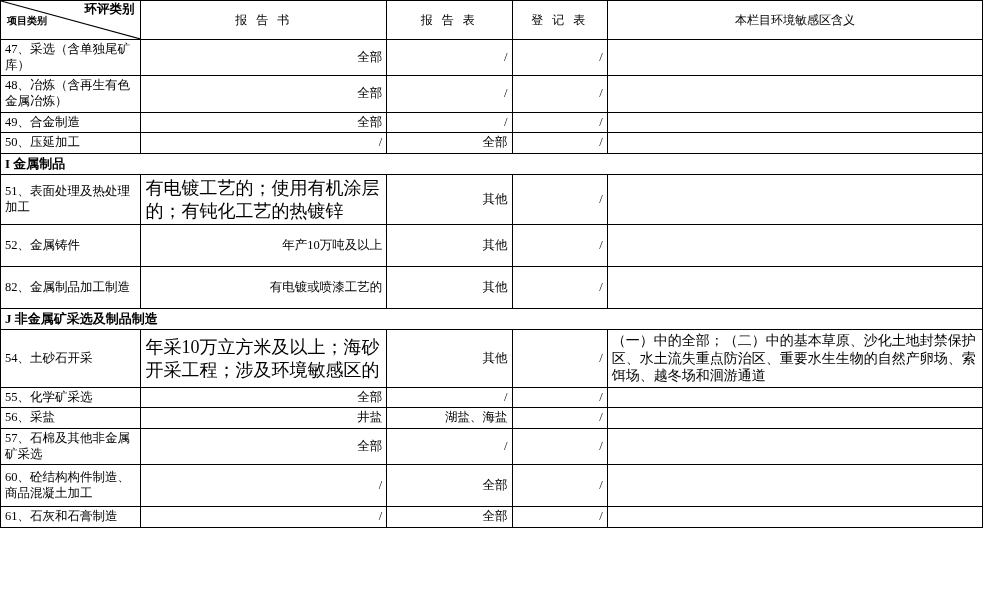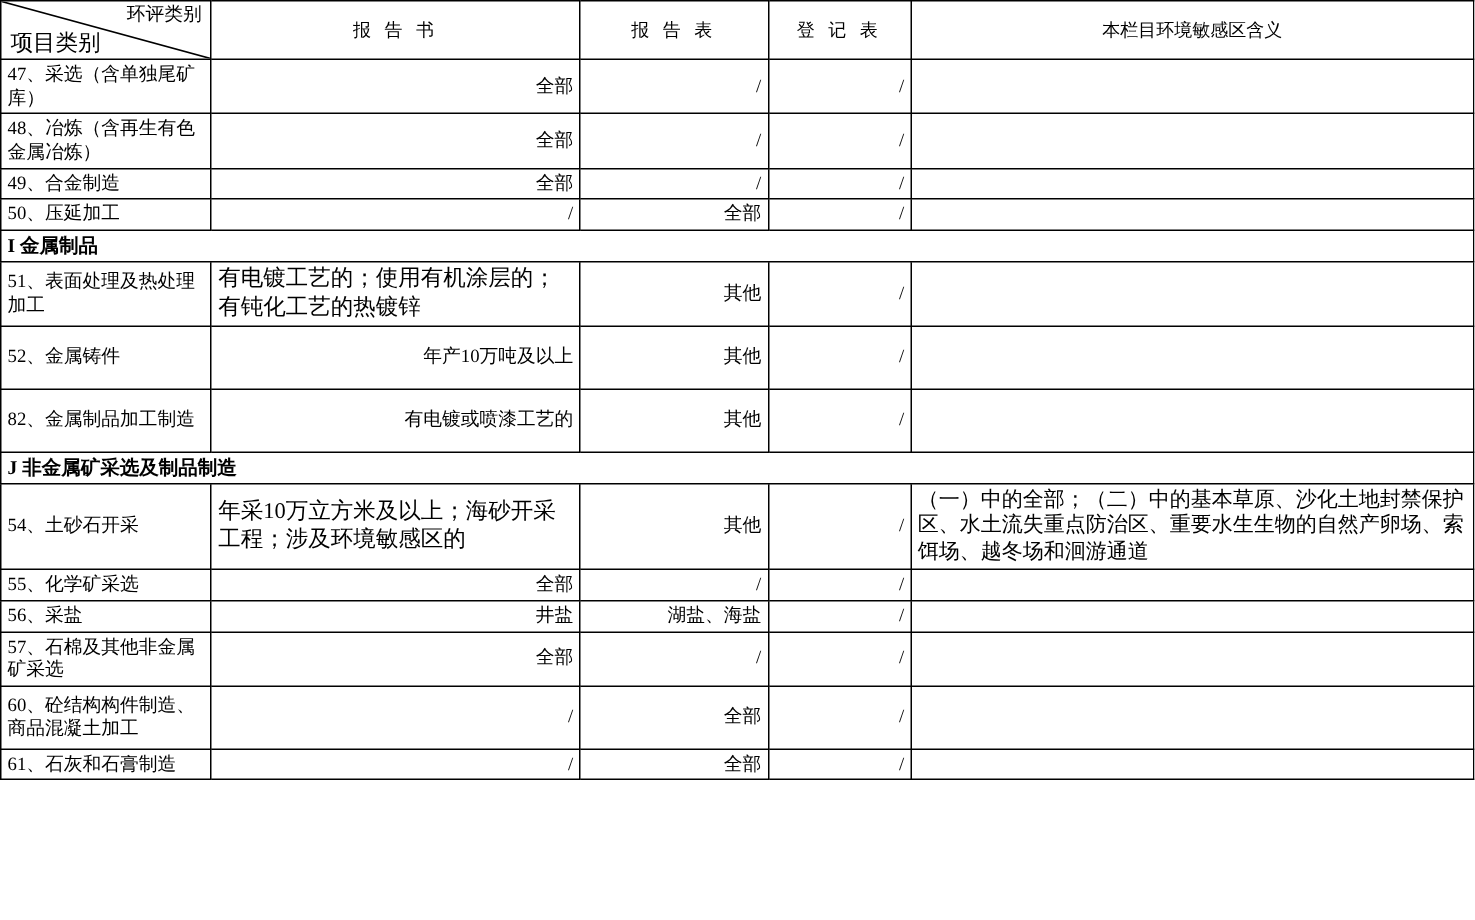--- a/index.html
+++ b/index.html
@@ -36,38 +36,39 @@
   .col2 { width: 245px; }
   .col3 { width: 125px; }
   .col4 { width: 95px; }
   .col5 { width: 374px; }
 
   
   .hdr-diag {
     position: relative;
     height: 34px;
     padding: 0;
+    font-weight: bold;
   }
   .hdr-diag .diag-line {
     position: absolute;
     top: 0; left: 0;
     width: 100%; height: 100%;
   }
   .hdr-diag .top-label {
     position: absolute;
     right: 6px;
     top: 1px;
     font-size: 12.5px;
     white-space: nowrap;
   }
   .hdr-diag .bottom-label {
     position: absolute;
     left: 6px;
-    bottom: 0;
-    font-size: 15px;
+    bottom: 12px;
+    font-size: 10px;
     white-space: nowrap;
   }
   .hdr-center {
     text-align: center;
     font-size: 12px;
     letter-spacing: 3px;
   }
   .hdr-center.wide {
     letter-spacing: 0px;
   }
@@ -76,21 +77,21 @@
     font-size: 13px;
     padding: 3px 5px;
   }
   .cat-row .cat-letter {
     font-family: "Liberation Serif", serif;
     font-weight: bold;
   }
   .c-left { text-align: left; }
   .c-center { text-align: right; }
   .cell-note {
-    font-size: 15px;
+    font-size: 18px;
     line-height: 1.35;
   }
   .item-label {
     font-size: 12.5px;
     line-height: 1.3;
   }
   .meaning {
     font-size: 14px;
     line-height: 1.35;
     text-align: left;

